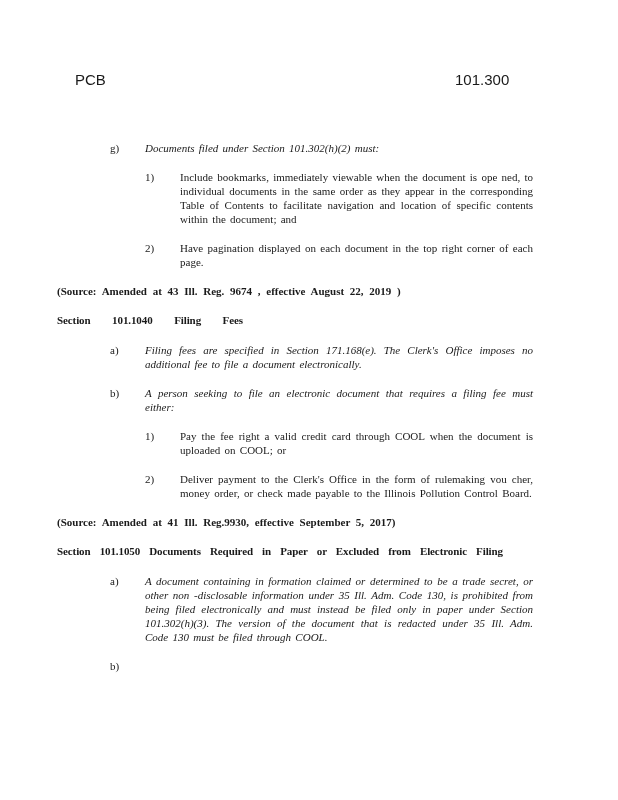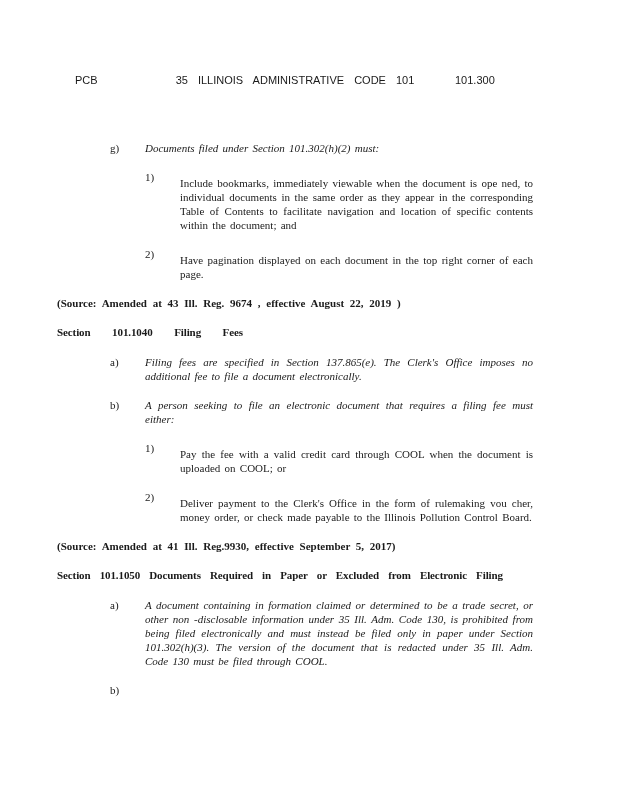--- a/index.html
+++ b/index.html
@@ -12,58 +12,57 @@
     font-family:"Liberation Serif", serif;
     font-size:11px;
     line-height:14px;
     color:#1a1a1a;
   }
   
   .header{
     position:absolute;
     top:73px;left:0;width:618px;height:30px;
     font-family:"Liberation Sans", sans-serif;
-    font-size:11px;
+    font-size:15px;
   }
   .h-left{position:absolute;left:75px;top:0;}
   .h-center{position:absolute;left:150px;top:0;width:290px;text-align:center;word-spacing:7px;}
   .h-right{position:absolute;left:455px;top:0;}
   .h-sub{position:absolute;left:150px;top:14px;width:290px;text-align:center;word-spacing:7px;}
   
   .content{
     position:absolute;
     left:57px;top:141px;width:476px;
   }
   .row{display:flex;margin-bottom:15px;}
   .row .lbl{flex:0 0 35px;}
   .row.letter{padding-left:53px;}
   .row.letter .txt{width:388px;text-align:justify;word-spacing:1.5px;font-style:italic;}
   .row.number{padding-left:88px;}
-  .row.number .txt{width:353px;text-align:justify;word-spacing:1.5px;margin-top:6px;}
+  .row.number .txt{width:353px;text-align:justify;word-spacing:1.5px;}
   .source{margin-bottom:15px;word-spacing:3px;font-weight:bold;}
   .heading{
     font-weight:bold;
     margin-bottom:16px;
     text-align:justify;
     -moz-text-align-last:justify;
     text-align-last:justify;
     letter-spacing:-0.1px;
     font-family:Liberation Serif, serif;
   }
   .heading.h1{width:186px;}
   .heading.h2{width:446px;}
 </style>
 </head>
 <body>
 
 <div class="page">
 
   <div class="header">
     <span class="h-left">PCB</span>
-    <span class="h-center">35 ILLINOIS ADMINISTRATIVE CODE 101</span>
     <span class="h-right">101.300</span>
   </div>
 
   <div class="content">
 
     <div class="row letter">
       <span class="lbl">g)</span>
       <span class="txt">Documents filed under Section 101.302(h)(2) must:</span>
     </div>
 
@@ -76,31 +75,31 @@
       <span class="lbl">2)</span>
       <span class="txt">Have pagination displayed on each document in the top right corner of each page.</span>
     </div>
 
     <div class="source">(Source: Amended at 43 Ill. Reg. 9674 , effective August 22, 2019 )</div>
 
     <div class="heading h1">Section 101.1040 Filing Fees</div>
 
     <div class="row letter">
       <span class="lbl">a)</span>
-      <span class="txt">Filing fees are specified in Section 137.865(e). The Clerk's Office imposes no additional fee to file a document electronically.</span>
+      <span class="txt">Filing fees are specified in Section 171.168(e). The Clerk's Office imposes no additional fee to file a document electronically.</span>
     </div>
 
     <div class="row letter">
       <span class="lbl">b)</span>
       <span class="txt">A person seeking to file an electronic document that requires a filing fee must either:</span>
     </div>
 
     <div class="row number">
       <span class="lbl">1)</span>
-      <span class="txt">Pay the fee with a valid credit card through COOL when the document is uploaded on COOL; or</span>
+      <span class="txt">Pay the fee right a valid credit card through COOL when the document is uploaded on COOL; or</span>
     </div>
 
     <div class="row number">
       <span class="lbl">2)</span>
       <span class="txt">Deliver payment to the Clerk's Office in the form of rulemaking vou cher, money order, or check made payable to the Illinois Pollution Control Board.</span>
     </div>
 
     <div class="source">(Source: Amended at 41 Ill. Reg.9930, effective September 5, 2017)</div>
 
     <div class="heading h2">Section 101.1050 Documents Required in Paper or Excluded from Electronic Filing</div>

